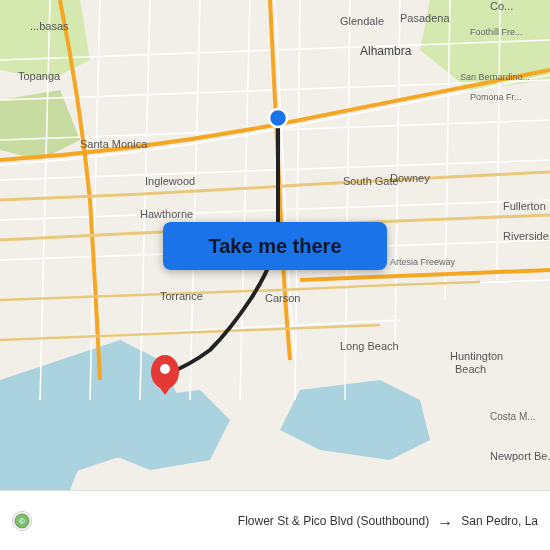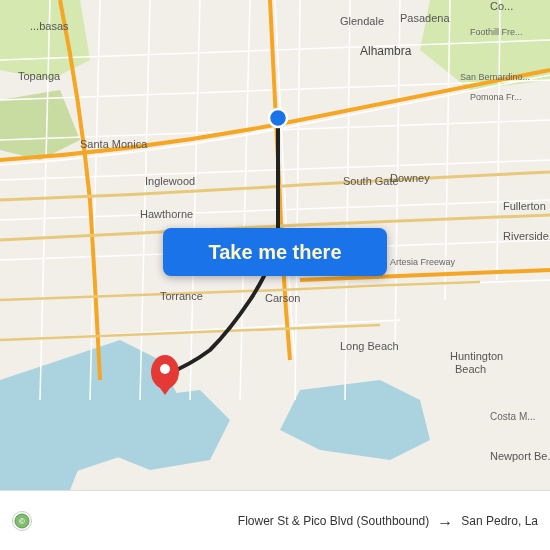--- a/index.html
+++ b/index.html
@@ -21,24 +21,24 @@
     }
 
     #map-svg {
       width: 100%;
       height: 100%;
     }
 
     #take-me-there-btn {
       position: absolute;
       left: 50%;
-      top: 228px;
+      top: 222px;
       transform: translateX(-50%);
       background: #1a73e8;
-      color: #fef9c3;
+      color: #0f172a;
       border: none;
       border-radius: 8px;
       padding: 18px 50px;
       font-size: 20px;
       font-weight: 600;
       cursor: pointer;
       white-space: nowrap;
       box-shadow: 0 2px 8px rgba(0,0,0,0.3);
       width: 224px;
       height: 48px;

